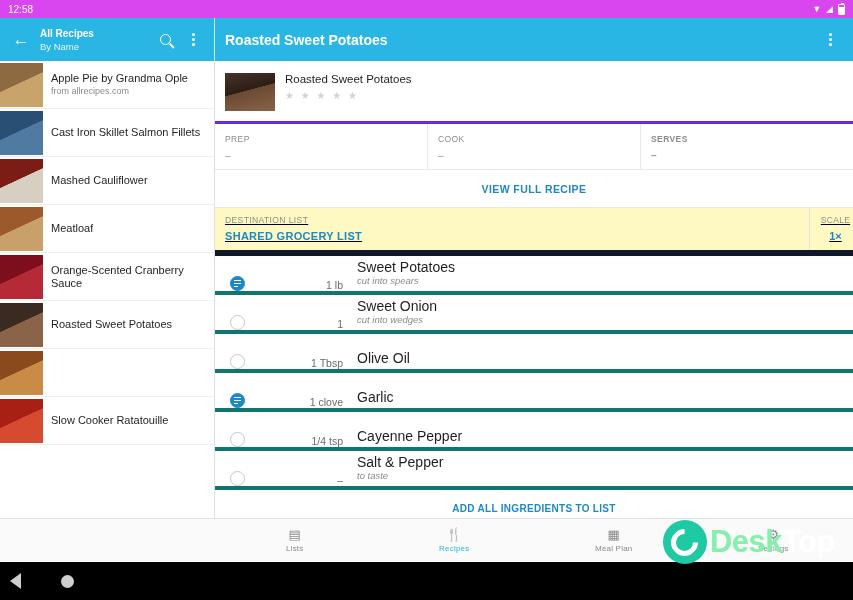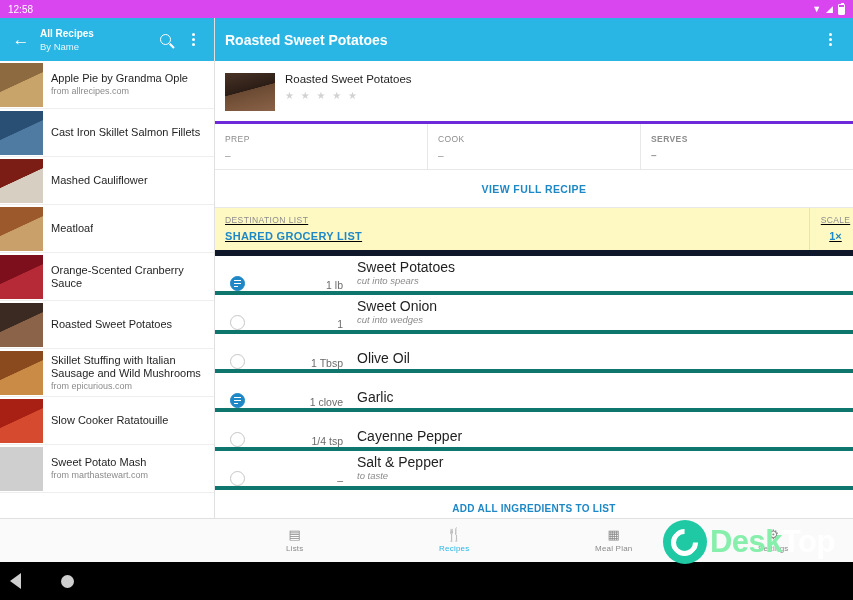--- a/index.html
+++ b/index.html
@@ -379,40 +379,27 @@
               <div class="art" style="background: linear-gradient(155deg, rgb(58, 42, 34) 0%, rgb(58, 42, 34) 45%, rgb(138, 99, 72) 46%, rgb(138, 99, 72) 100%);"></div>
             </div>
             <div class="r-text">
               <div class="r-name">Roasted Sweet Potatoes</div>
             </div>
           </div>
           <div class="recipe-item">
             <div class="thumb">
               <div class="art" style="background: linear-gradient(155deg, rgb(138, 74, 29) 0%, rgb(138, 74, 29) 45%, rgb(201, 139, 69) 46%, rgb(201, 139, 69) 100%);"></div>
             </div>
-            <div class="r-text">
-              <div class="r-name">Skillet Stuffing with Italian Sausage and Wild Mushrooms</div>
-              <div class="r-src">from epicurious.com</div>
-            </div>
           </div>
           <div class="recipe-item">
             <div class="thumb">
               <div class="art" style="background: linear-gradient(155deg, rgb(168, 31, 20) 0%, rgb(168, 31, 20) 45%, rgb(214, 75, 48) 46%, rgb(214, 75, 48) 100%);"></div>
             </div>
             <div class="r-text">
               <div class="r-name">Slow Cooker Ratatouille</div>
-            </div>
-          </div>
-          <div class="recipe-item">
-            <div class="thumb">
-              <div class="art"></div>
-            </div>
-            <div class="r-text">
-              <div class="r-name">Sweet Potato Mash</div>
-              <div class="r-src">from marthastewart.com</div>
             </div>
           </div>
         </div>
     </div>
 
     <div class="right">
       <div class="right-appbar">
         <div class="right-title">Roasted Sweet Potatoes</div>
         <div class="icon-btn">
           <span class="kebab">

